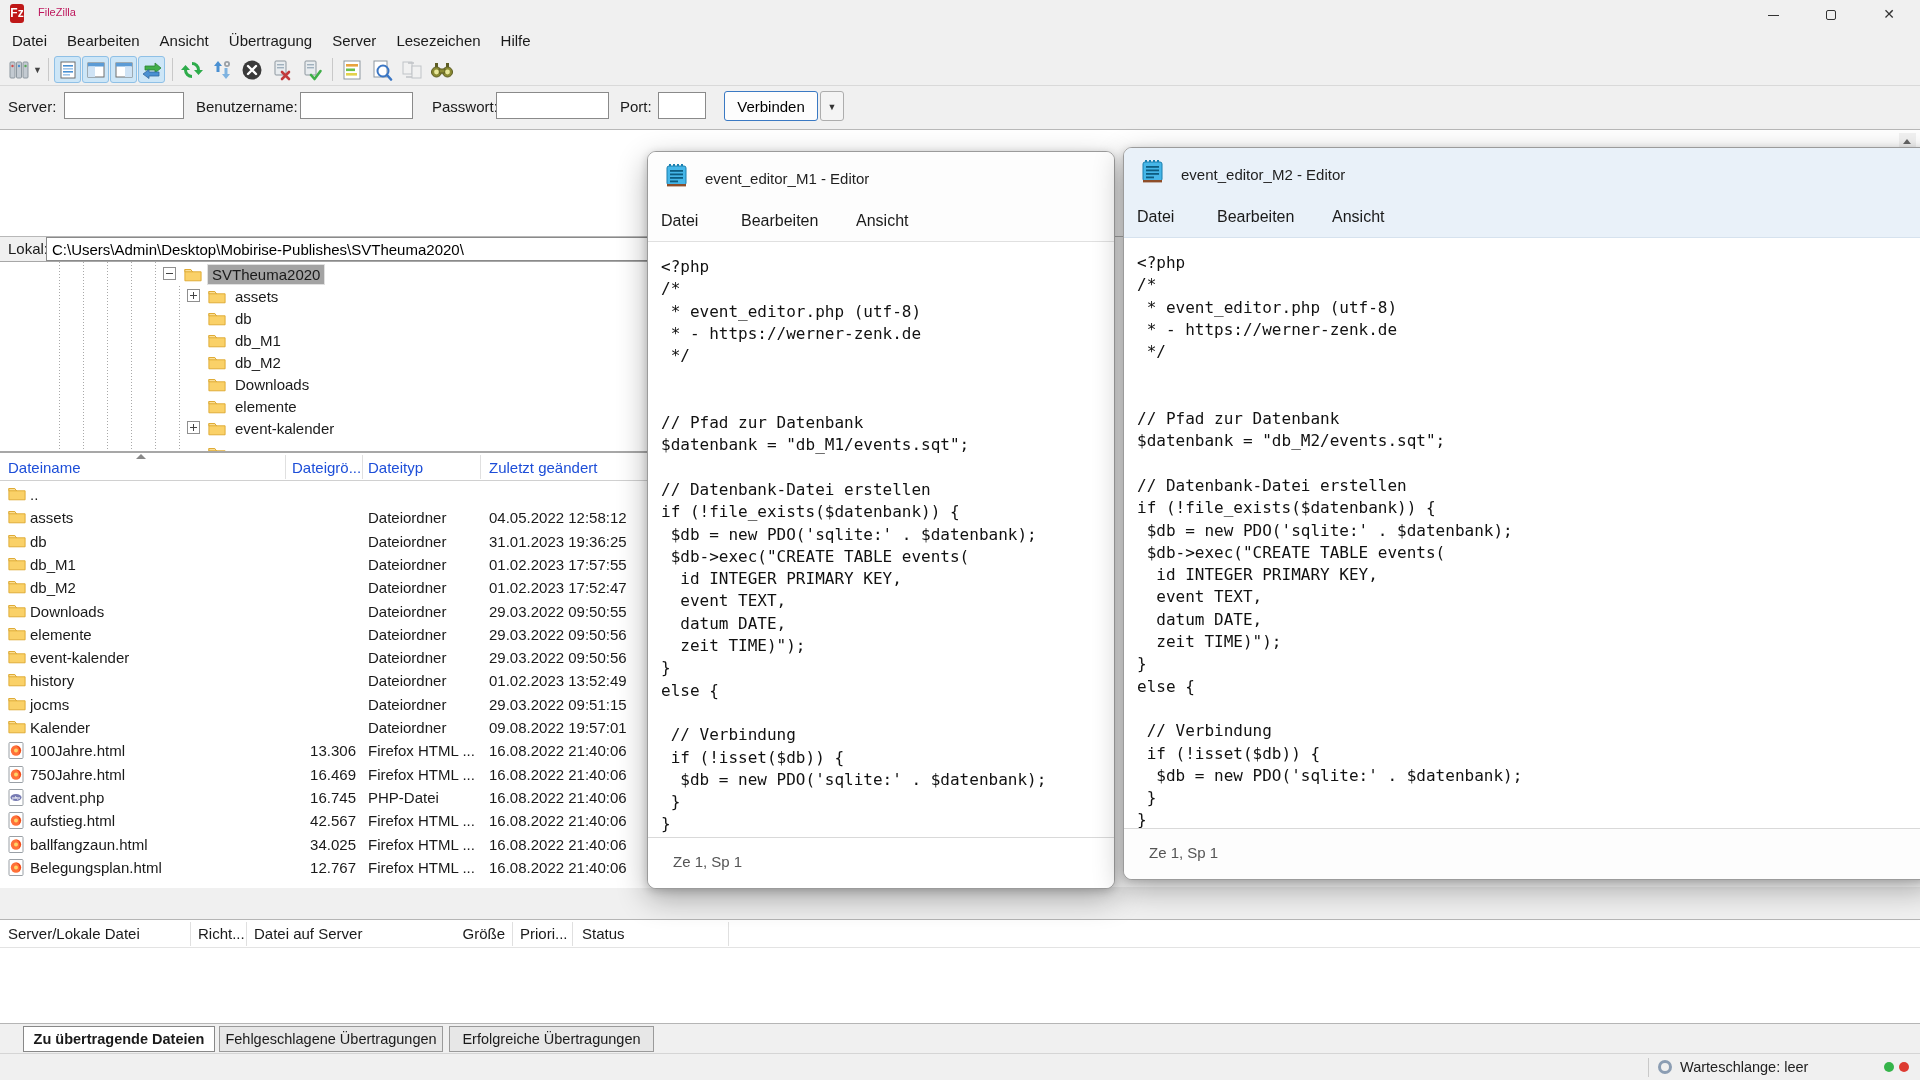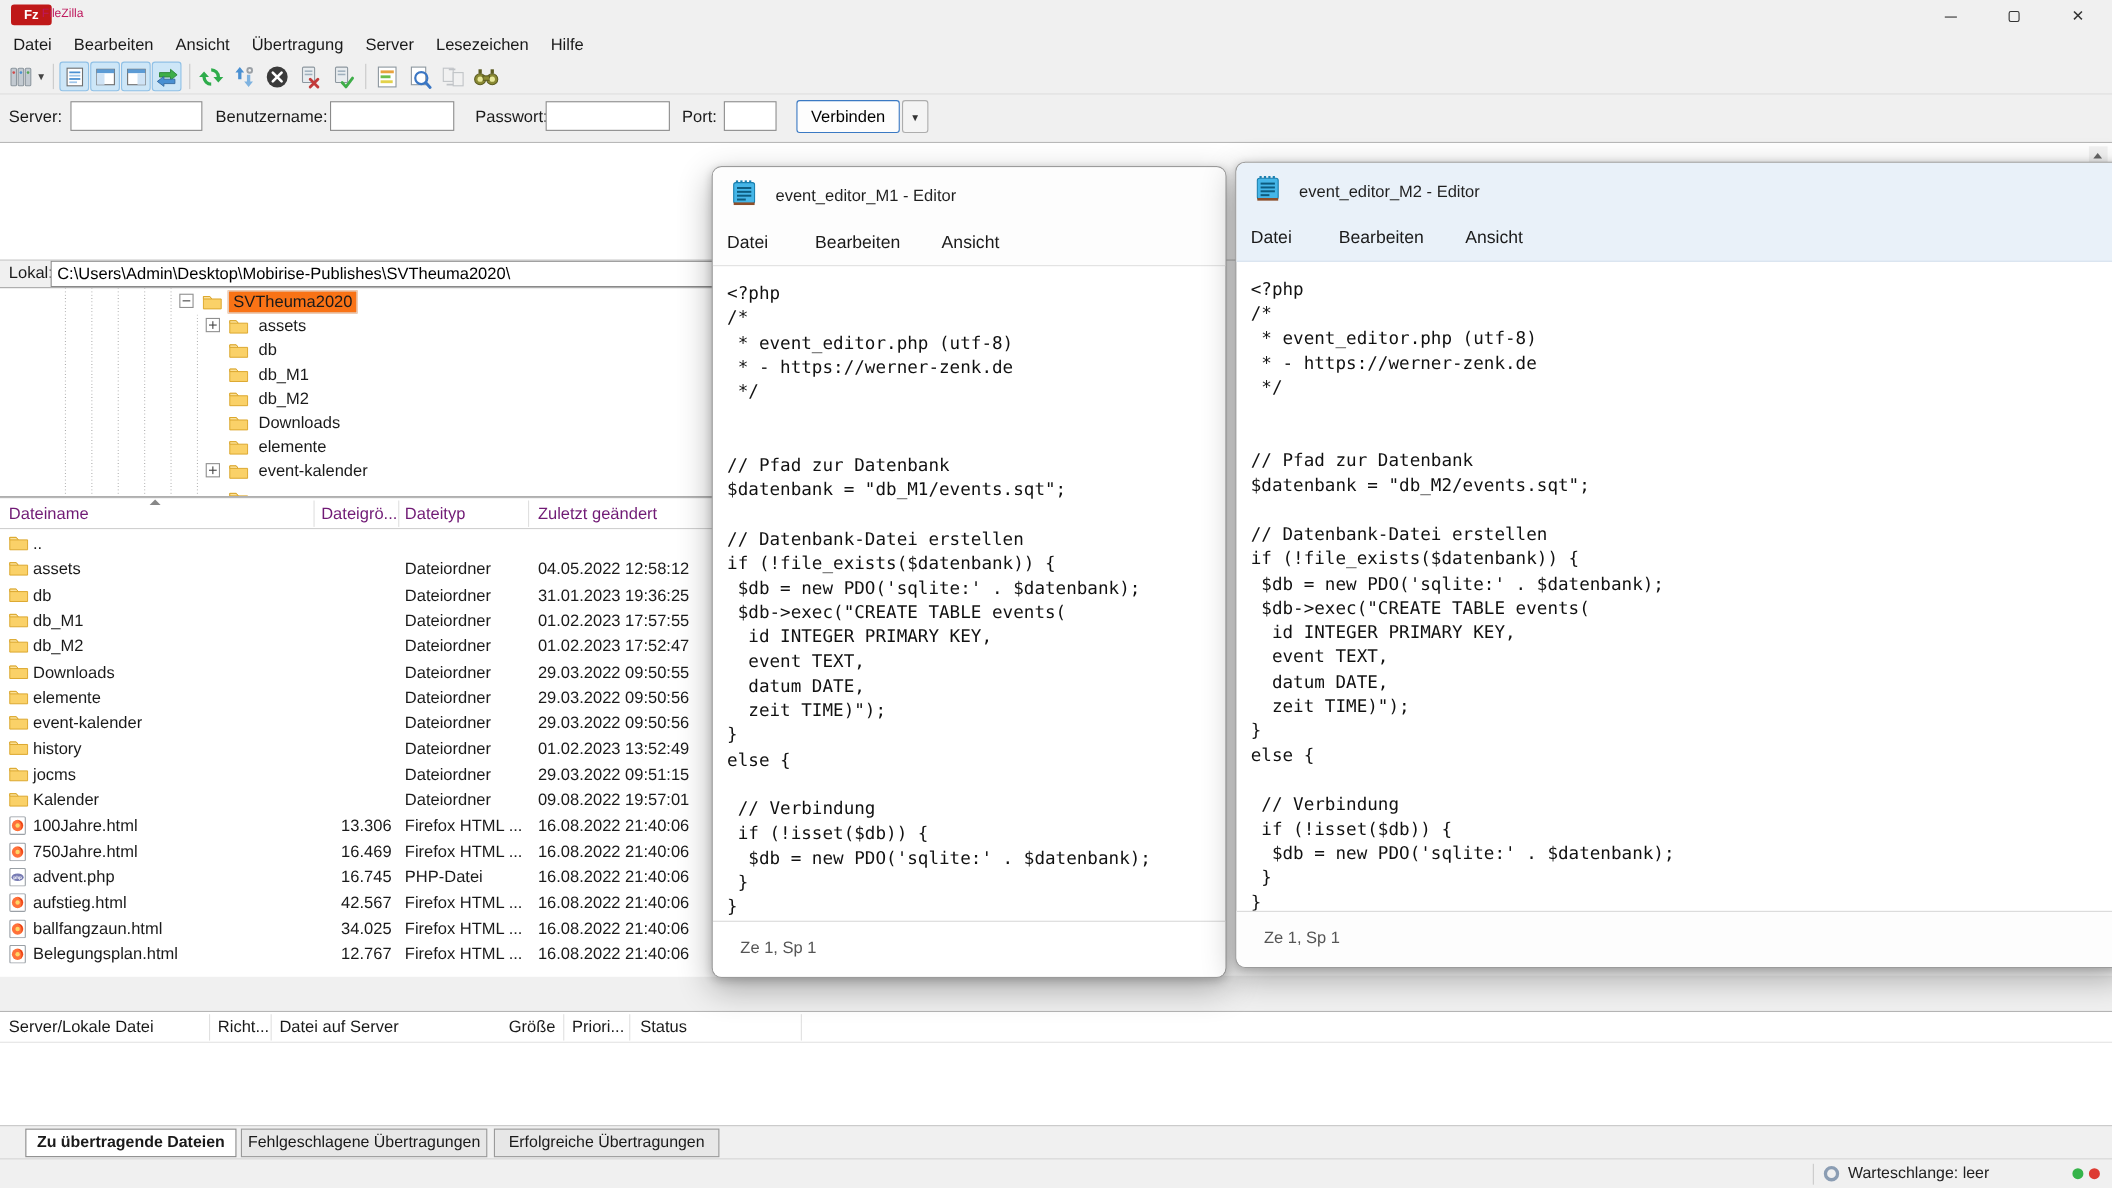--- a/index.html
+++ b/index.html
@@ -2,21 +2,21 @@
 <html><head>
 <meta charset="utf-8">
 <style>
   * { margin:0; padding:0; box-sizing:border-box; }
   html,body { width:1920px; height:1080px; overflow:hidden; background:#e8e8e8; }
   body { font-family:"Liberation Sans", sans-serif; color:#1a1a1a; }
   #screen { position:absolute; top:0; left:0; width:1920px; height:1080px; background:#f0f0f0; overflow:hidden; }
 
   
   .titlebar { position:absolute; top:0; left:0; width:1920px; height:28px; background:#f0f0f0; }
-  .fz-logo { position:absolute; left:10px; top:4px; width:37px; height:19px; background:#bf1818; border-radius:3px; color:#fff; font-weight:bold; font-size:12px; text-align:center; line-height:19px; }
+  .fz-logo { position:absolute; left:10px; top:4px; width:14px; height:19px; background:#bf1818; border-radius:3px; color:#fff; font-weight:bold; font-size:12px; text-align:center; line-height:19px; }
   .fz-title { position:absolute; left:38px; top:6px; font-size:11px; color:#be185d; }
   .winbtn { position:absolute; top:0; width:58px; height:28px; text-align:center; line-height:28px; color:#333; font-size:14px; }
   .winbtn.min { left:1744px; } .winbtn.max { left:1802px; } .winbtn.close { left:1860px; }
   .minbar { display:inline-block; width:11px; height:1px; background:#333; vertical-align:middle; }
   .maxbox { display:inline-block; width:10px; height:10px; border:1px solid #333; border-radius:2px; vertical-align:middle; }
 
   
   .menubar { position:absolute; top:28px; left:2px; height:25px; display:flex; align-items:center; font-size:15px; }
   .menubar .mitem { padding:3px 10px; color:#1a1a1a; }
 
@@ -48,26 +48,26 @@
   .remotepane { position:absolute; top:237px; left:955px; width:965px; height:650px; background:#fff; border-left:1px solid #c4c4c4; }
 
   
   .treepanel { position:absolute; top:261px; left:0; width:955px; height:191px; background:#fff; border:1px solid #a7a7a7; border-left:none; overflow:hidden; }
   .guide { position:absolute; top:0; bottom:0; width:1px; background-image:linear-gradient(#a9a9a9 1px, transparent 1px); background-size:1px 3px; }
   .trow { position:absolute; height:22px; display:flex; align-items:center; font-size:15px; white-space:nowrap; }
   .expander { position:absolute; width:13px; height:13px; border:1px solid #8f8f8f; background:#fff; }
   .expander::before { content:""; position:absolute; left:2px; top:5px; width:7px; height:1px; background:#444; }
   .expander.plus::after { content:""; position:absolute; left:5px; top:2px; width:1px; height:7px; background:#444; }
   .tlabel { padding:1px 4px; }
-  .tlabel.selected { background:#f97316; border:1px solid #e0e0e0; }
+  .tlabel.selected { background:#a3a3a3; border:1px solid #e0e0e0; }
 
   
   .filelist { position:absolute; top:452px; left:0; width:955px; height:436px; background:#fff; border-top:1px solid #a7a7a7; overflow:hidden; font-size:15px; }
   .flheader { position:absolute; top:0; left:0; width:100%; height:28px; background:#fff; border-bottom:1px solid #d0d0d0; }
-  .flheader .hcell { position:absolute; top:6px; color:#701a75; }
+  .flheader .hcell { position:absolute; top:6px; color:#1d4ed8; }
   .hdiv { position:absolute; top:2px; width:1px; height:24px; background:#e0e0e0; }
   .sortcaret { position:absolute; left:136px; top:1px; width:0; height:0; border-left:5px solid transparent; border-right:5px solid transparent; border-bottom:5px solid #888; }
   .frow { position:absolute; left:0; width:100%; height:23px; }
   .frow .fname { position:absolute; left:30px; top:3px; white-space:nowrap; }
   .frow .fsize { position:absolute; left:240px; width:116px; top:3px; text-align:right; }
   .frow .ftype { position:absolute; left:368px; top:3px; white-space:nowrap; }
   .frow .fdate { position:absolute; left:489px; top:3px; white-space:nowrap; }
   .ficon { position:absolute; left:8px; top:3px; width:18px; height:16px; }
 
   

